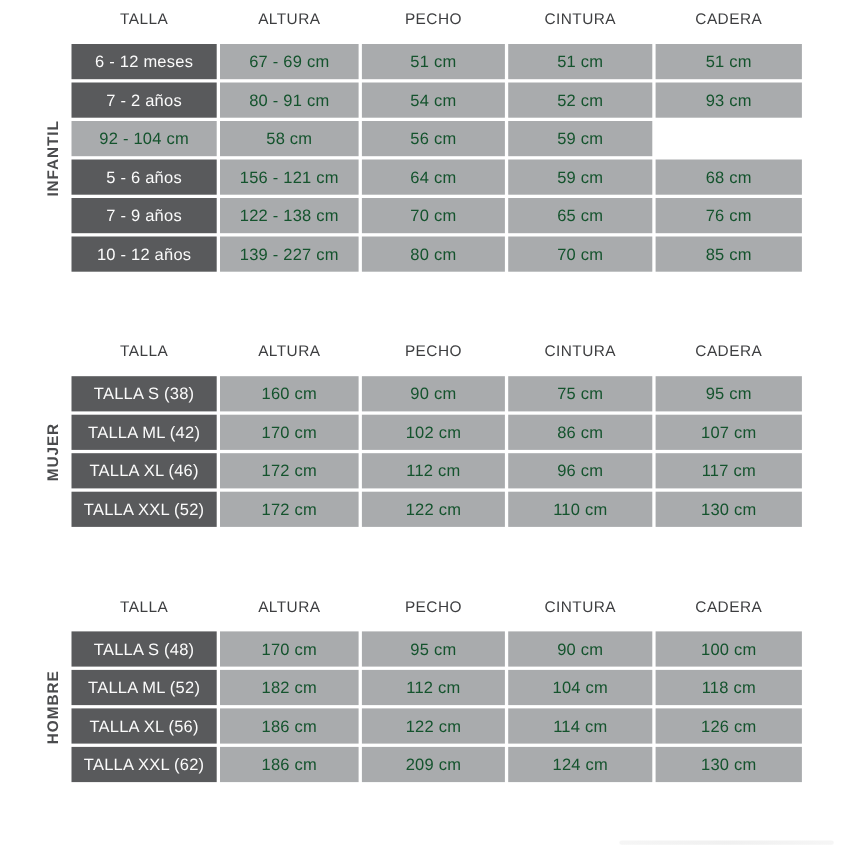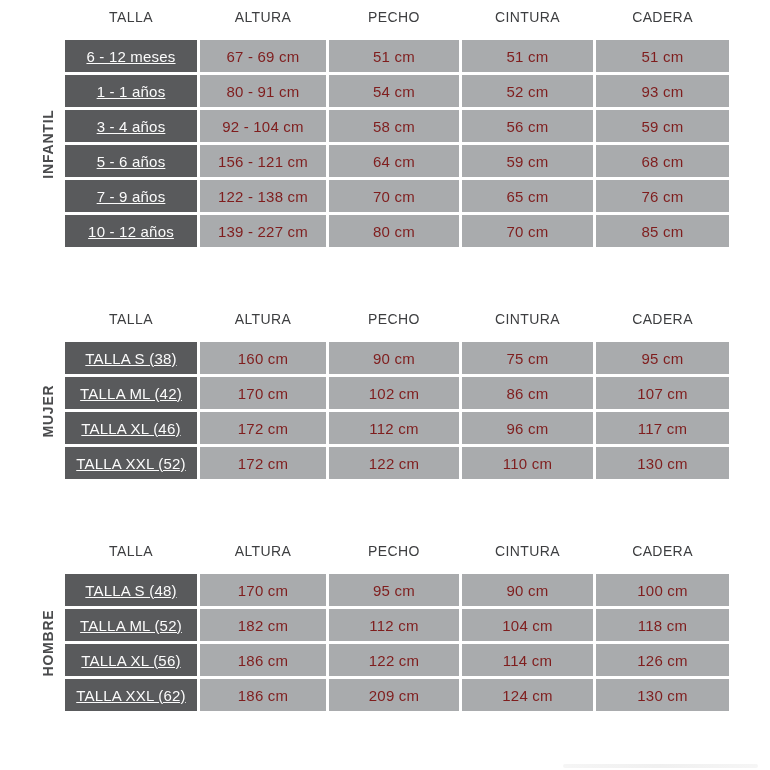--- a/index.html
+++ b/index.html
@@ -33,22 +33,22 @@
   .body-row { margin-bottom: 3px; }
   .body-row:last-child { margin-bottom: 0; }
   .cell {
     height: 32px;
     display: flex; align-items: center; justify-content: center;
     font-size: 15px;
     color: #fbfbfb;
     letter-spacing: 0.2px;
     white-space: nowrap;
   }
-  .cell.dark { background: #595a5c; text-decoration: underline; }
-  .cell.light { background: #a9abad; color: #7f1d1d; }
+  .cell.dark { background: #595a5c; }
+  .cell.light { background: #a9abad; color: #14532d; }
 
   .section-label {
     position: absolute;
     left: -17px;
     top: 50%;
     transform: translate(-50%, -50%) rotate(-90deg);
     transform-origin: center center;
     font-size: 14px;
     font-weight: bold;
     letter-spacing: 0.8px;
@@ -84,28 +84,27 @@
       <div class="section-label">INFANTIL</div>
 
       <div class="grid-row body-row">
         <div class="cell dark">6 - 12 meses</div>
         <div class="cell light">67 - 69 cm</div>
         <div class="cell light">51 cm</div>
         <div class="cell light">51 cm</div>
         <div class="cell light">51 cm</div>
       </div>
       <div class="grid-row body-row">
-        <div class="cell dark">1 - 1 años</div>
+        <div class="cell dark">7 - 2 años</div>
         <div class="cell light">80 - 91 cm</div>
         <div class="cell light">54 cm</div>
         <div class="cell light">52 cm</div>
         <div class="cell light">93 cm</div>
       </div>
       <div class="grid-row body-row">
-        <div class="cell dark">3 - 4 años</div>
         <div class="cell light">92 - 104 cm</div>
         <div class="cell light">58 cm</div>
         <div class="cell light">56 cm</div>
         <div class="cell light">59 cm</div>
       </div>
       <div class="grid-row body-row">
         <div class="cell dark">5 - 6 años</div>
         <div class="cell light">156 - 121 cm</div>
         <div class="cell light">64 cm</div>
         <div class="cell light">59 cm</div>

